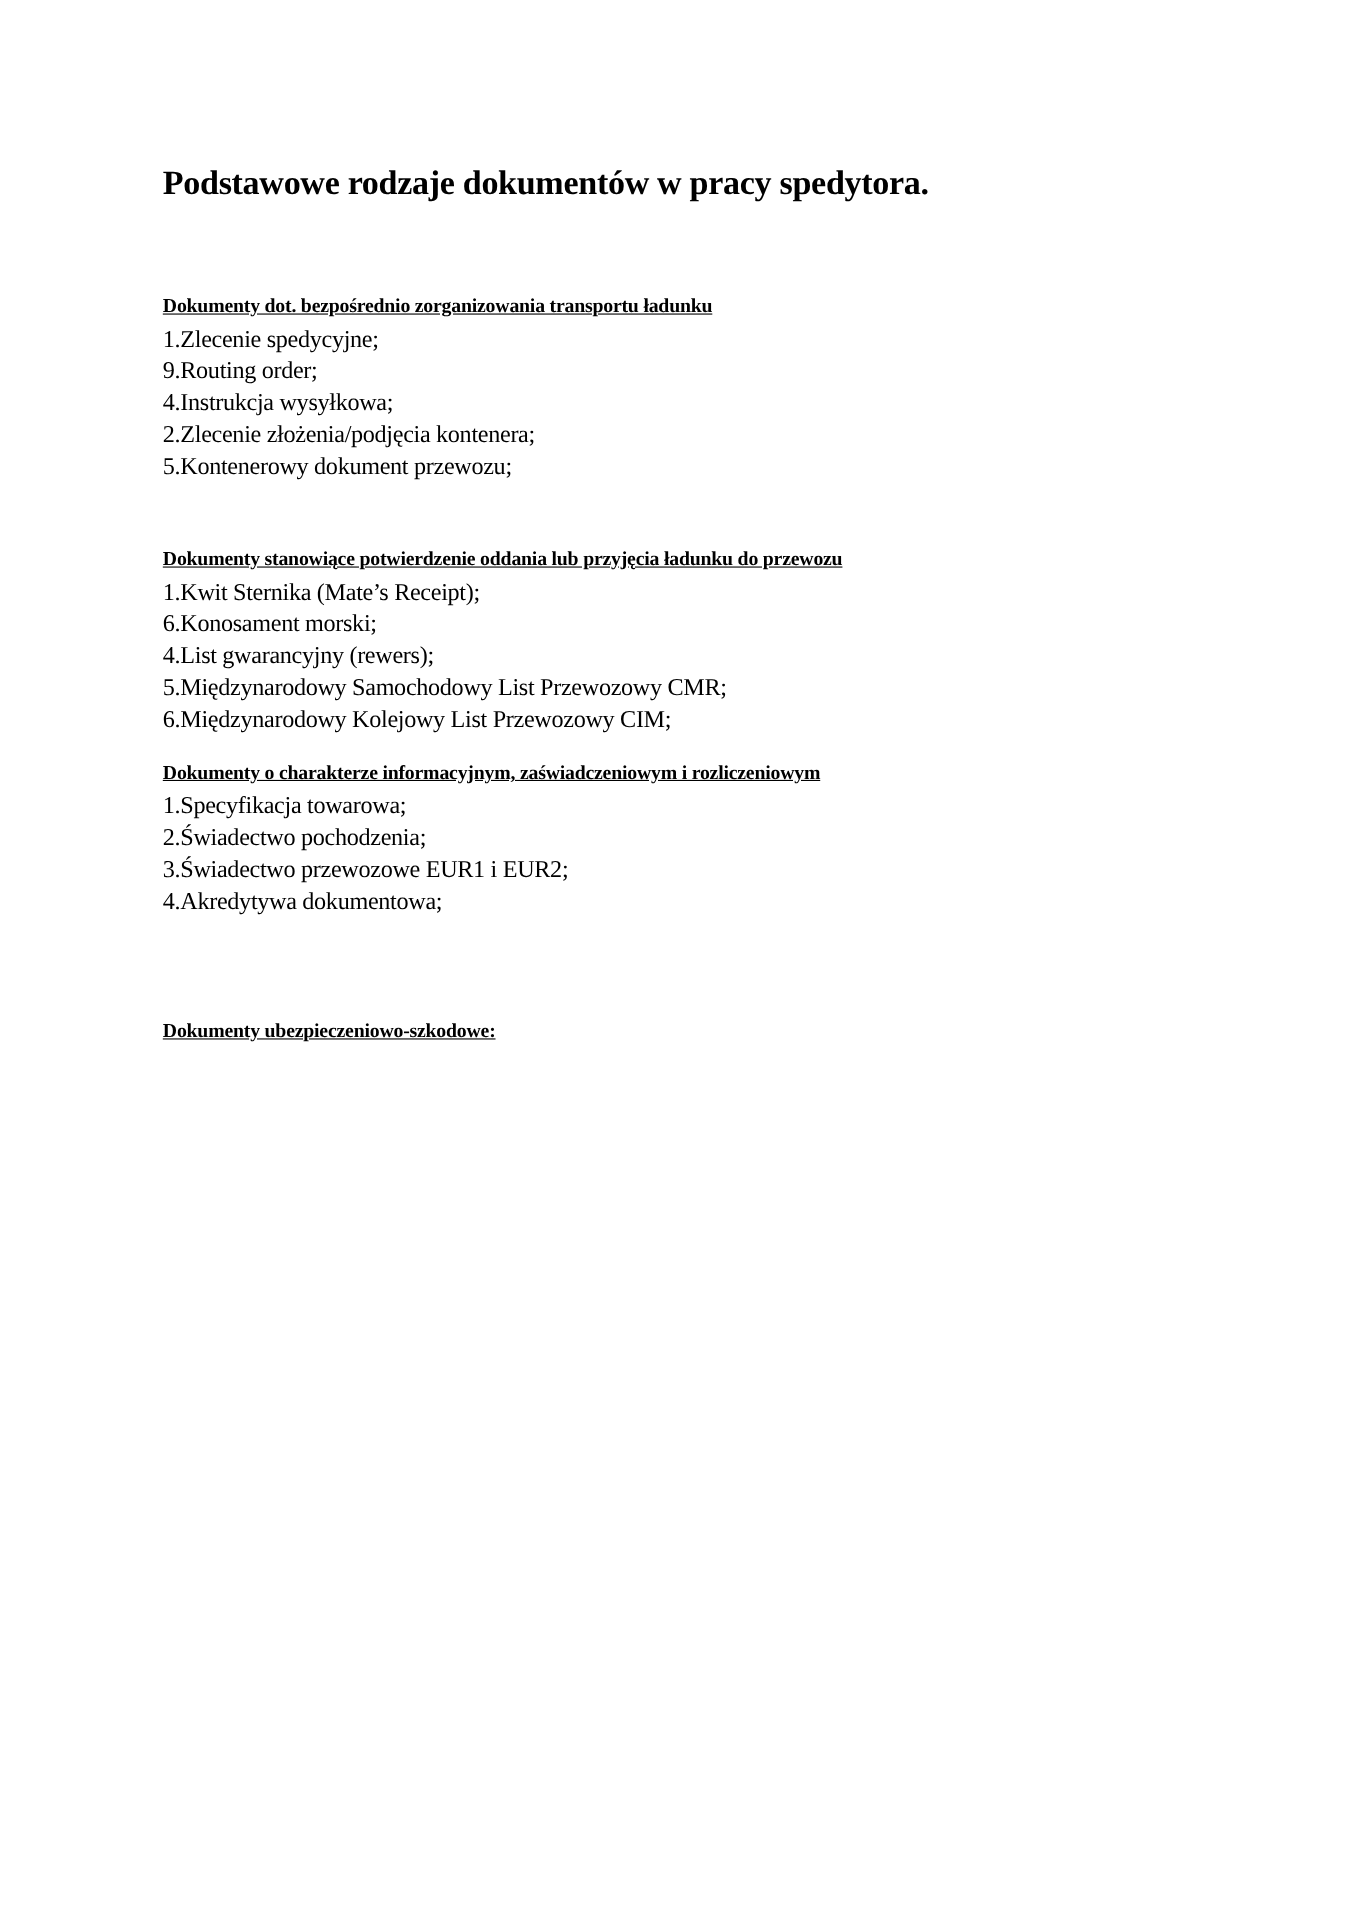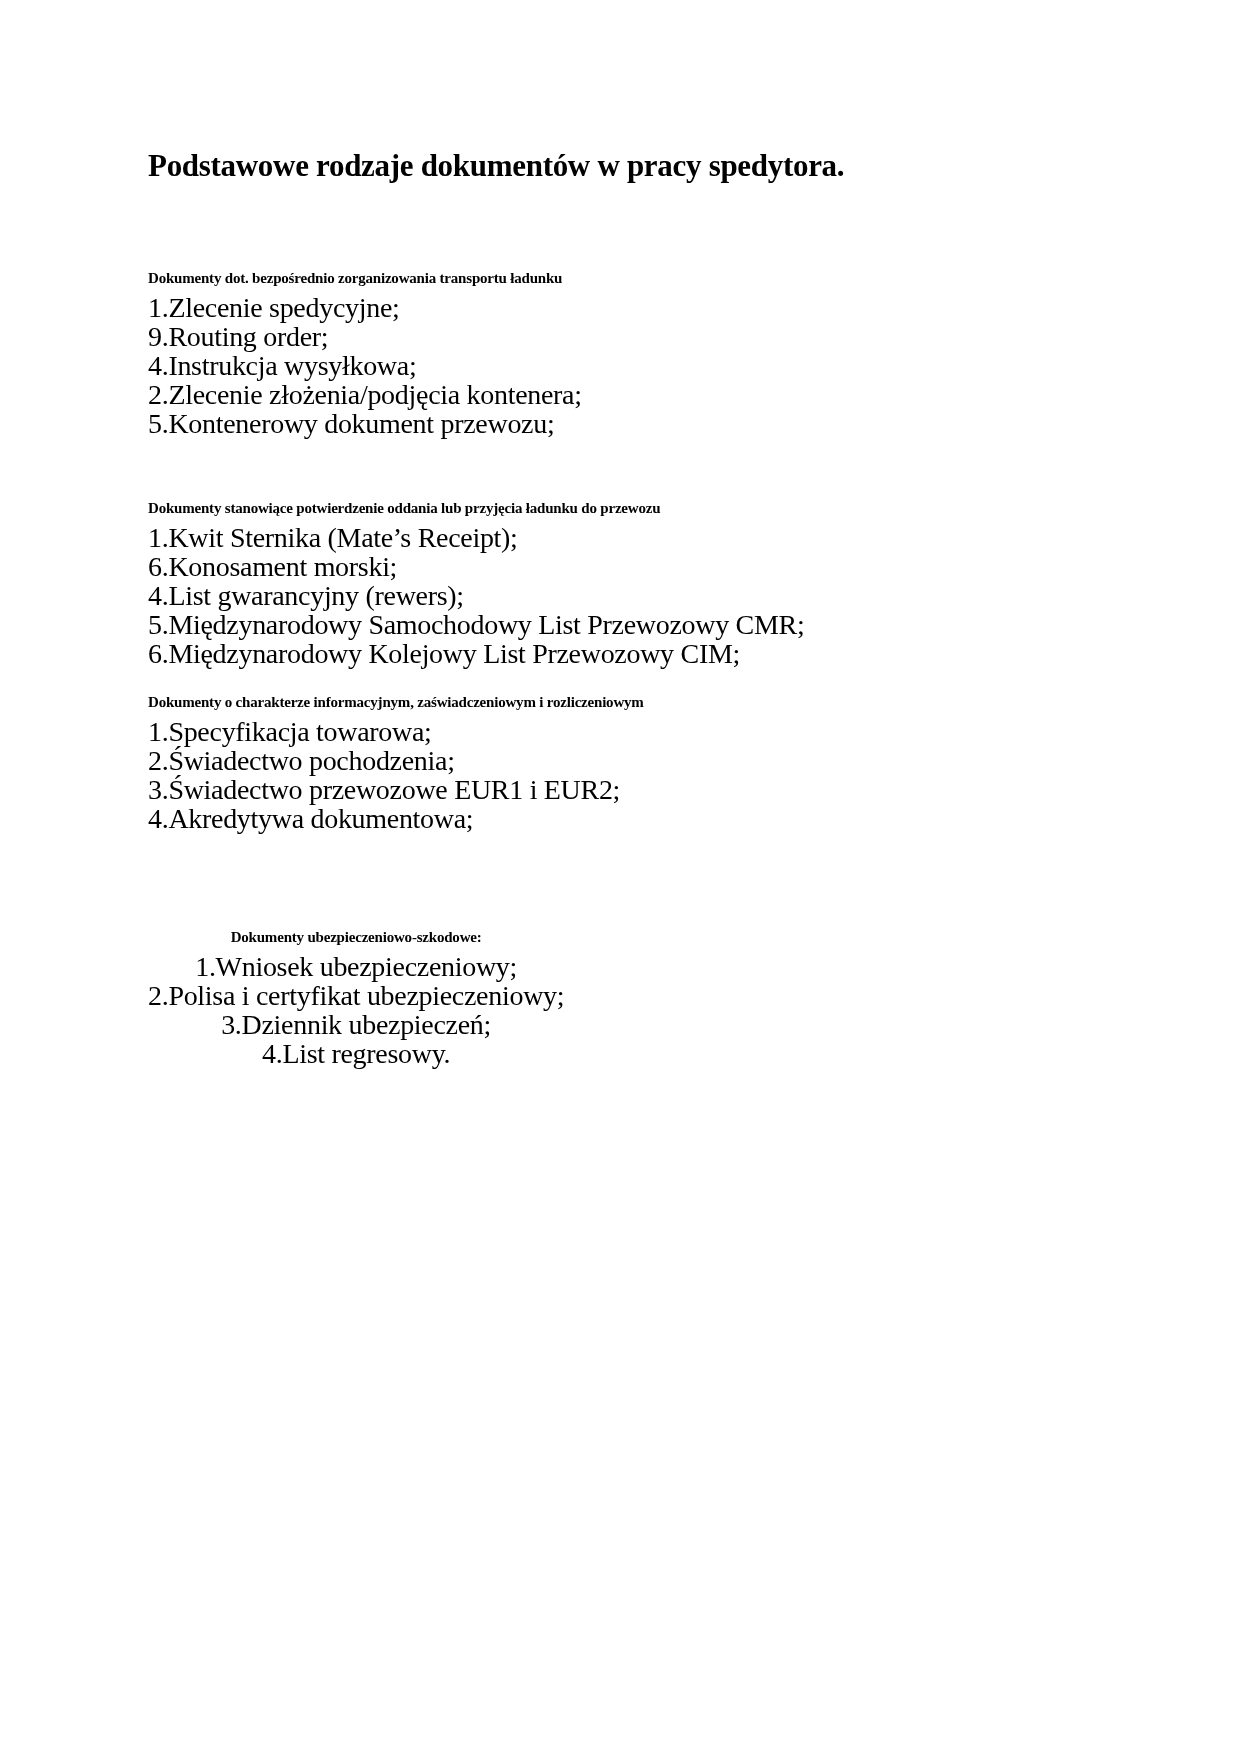--- a/index.html
+++ b/index.html
@@ -1,22 +1,22 @@
 <!DOCTYPE html>
 <html><head>
   <meta charset="utf-8">
   <style>
     html, body { margin: 0; padding: 0; background: #ffffff; }
     body { width: 1240px; height: 1754px; position: relative; overflow: hidden; }
     .page { position: absolute; left: 0; top: 0; width: 1010px; height: 1754px; background: #ffffff; color: #000; font-family: "Liberation Serif", "DejaVu Serif", serif; border-radius: 13px; }
     .title { position: absolute; left: 148px; top: 148px; font-size: 31px; font-weight: bold; letter-spacing: -0.3px; margin: 0; }
     .section { position: absolute; left: 148px; }
-    .section h2 { margin: 0; font-size: 15px; font-weight: bold; line-height: 29px; letter-spacing: -0.2px; }
+    .section h2 { margin: 0; font-size: 18px; font-weight: bold; line-height: 29px; letter-spacing: -0.2px; text-decoration: underline; }
     .section ul { list-style: none; margin: 0; padding: 0; }
-    .section li { font-size: 28px; line-height: 29px; letter-spacing: -0.3px; }
+    .section li { font-size: 22px; line-height: 29px; letter-spacing: -0.3px; }
     #s0 { top: 264px; }
     #s1 { top: 494px; }
     #s2 { top: 688px; }
     #s3 { top: 923px; text-align: center; }
   </style>
 </head>
 <body>
 
 <div class="page">
   <h1 class="title">Podstawowe rodzaje dokumentów w pracy spedytora.</h1>
@@ -48,20 +48,14 @@
     <ul>
       <li>1.Specyfikacja towarowa;</li>
       <li>2.Świadectwo pochodzenia;</li>
       <li>3.Świadectwo przewozowe EUR1 i EUR2;</li>
       <li>4.Akredytywa dokumentowa;</li>
     </ul>
   </div>
 
   <div class="section" id="s3">
     <h2>Dokumenty ubezpieczeniowo-szkodowe:</h2>
-    <ul>
-      <li>1.Wniosek ubezpieczeniowy;</li>
-      <li>2.Polisa i certyfikat ubezpieczeniowy;</li>
-      <li>3.Dziennik ubezpieczeń;</li>
-      <li>4.List regresowy.</li>
-    </ul>
   </div>
 </div>
 
 </body></html>

